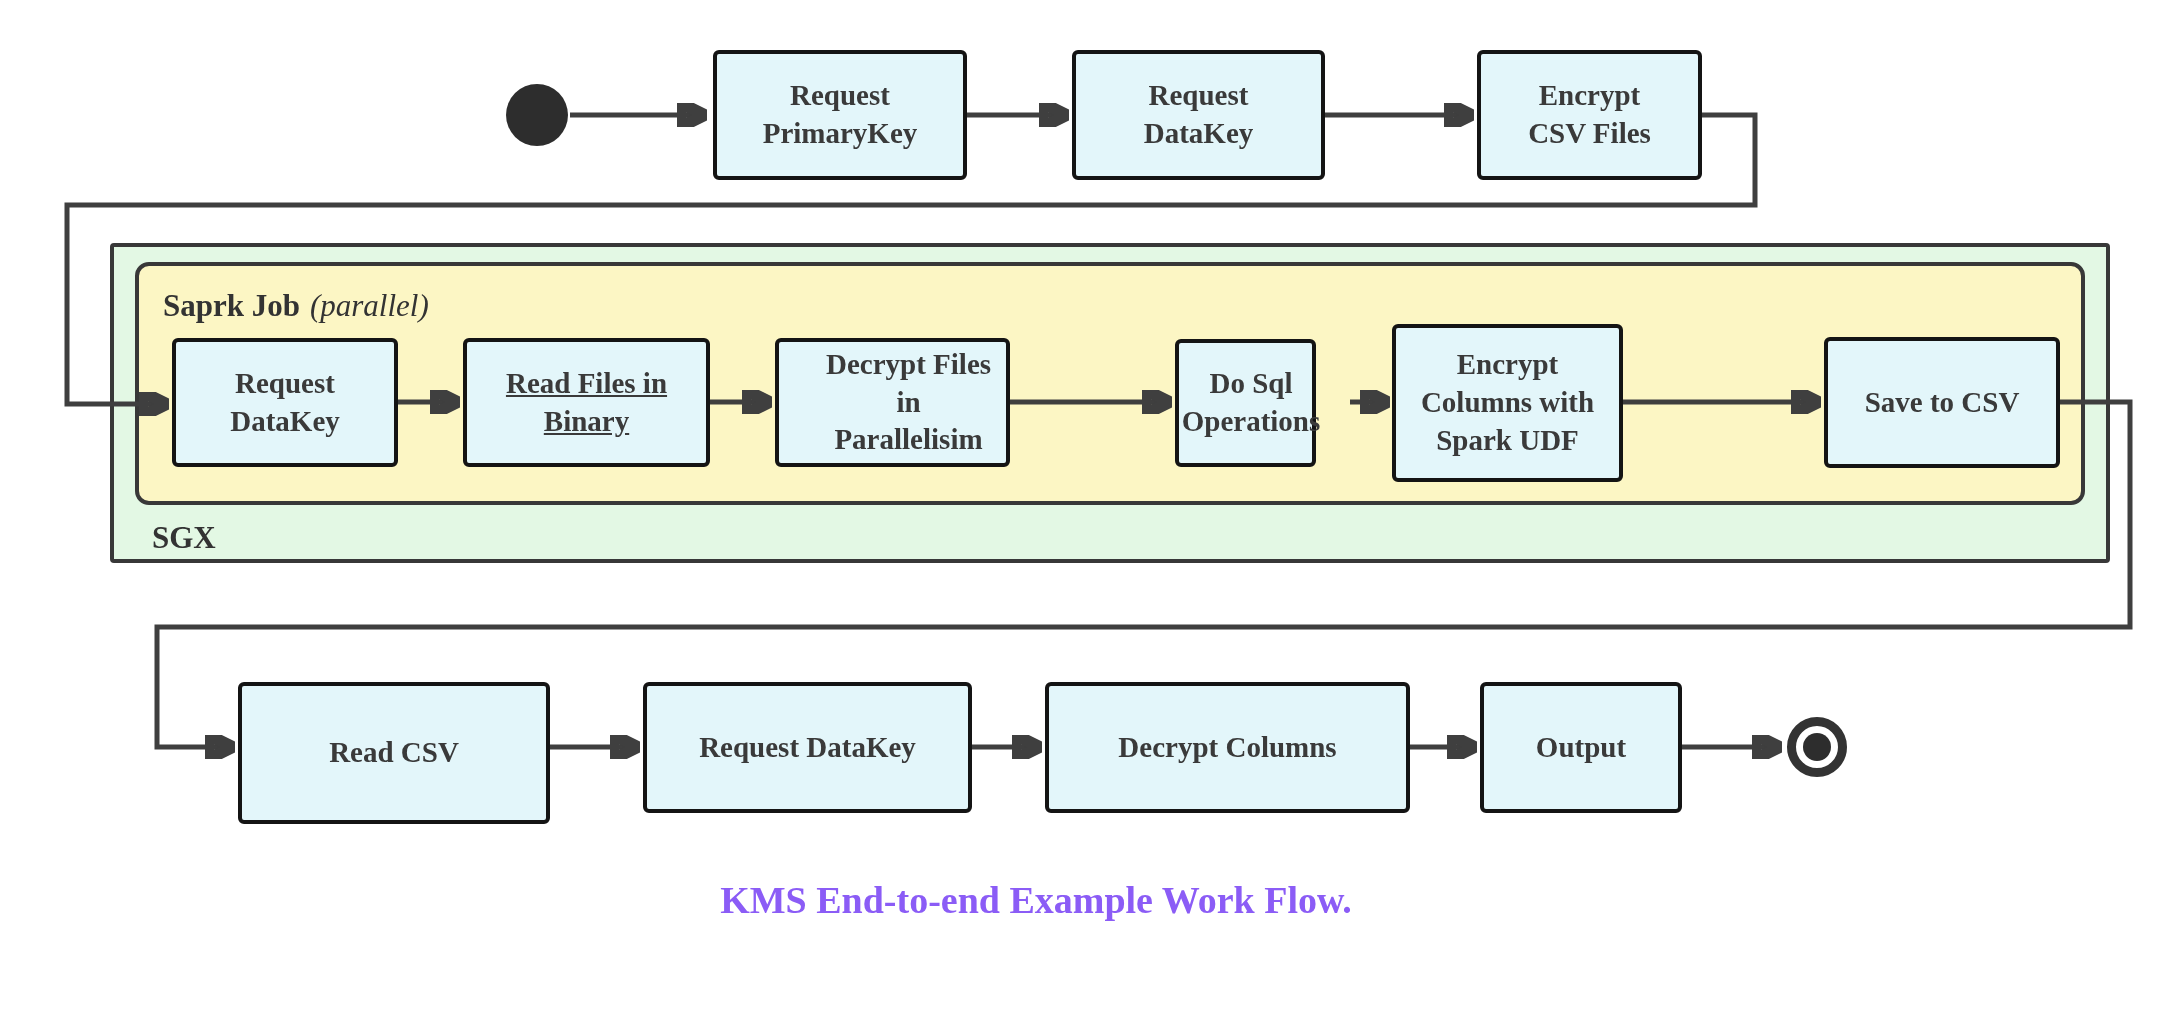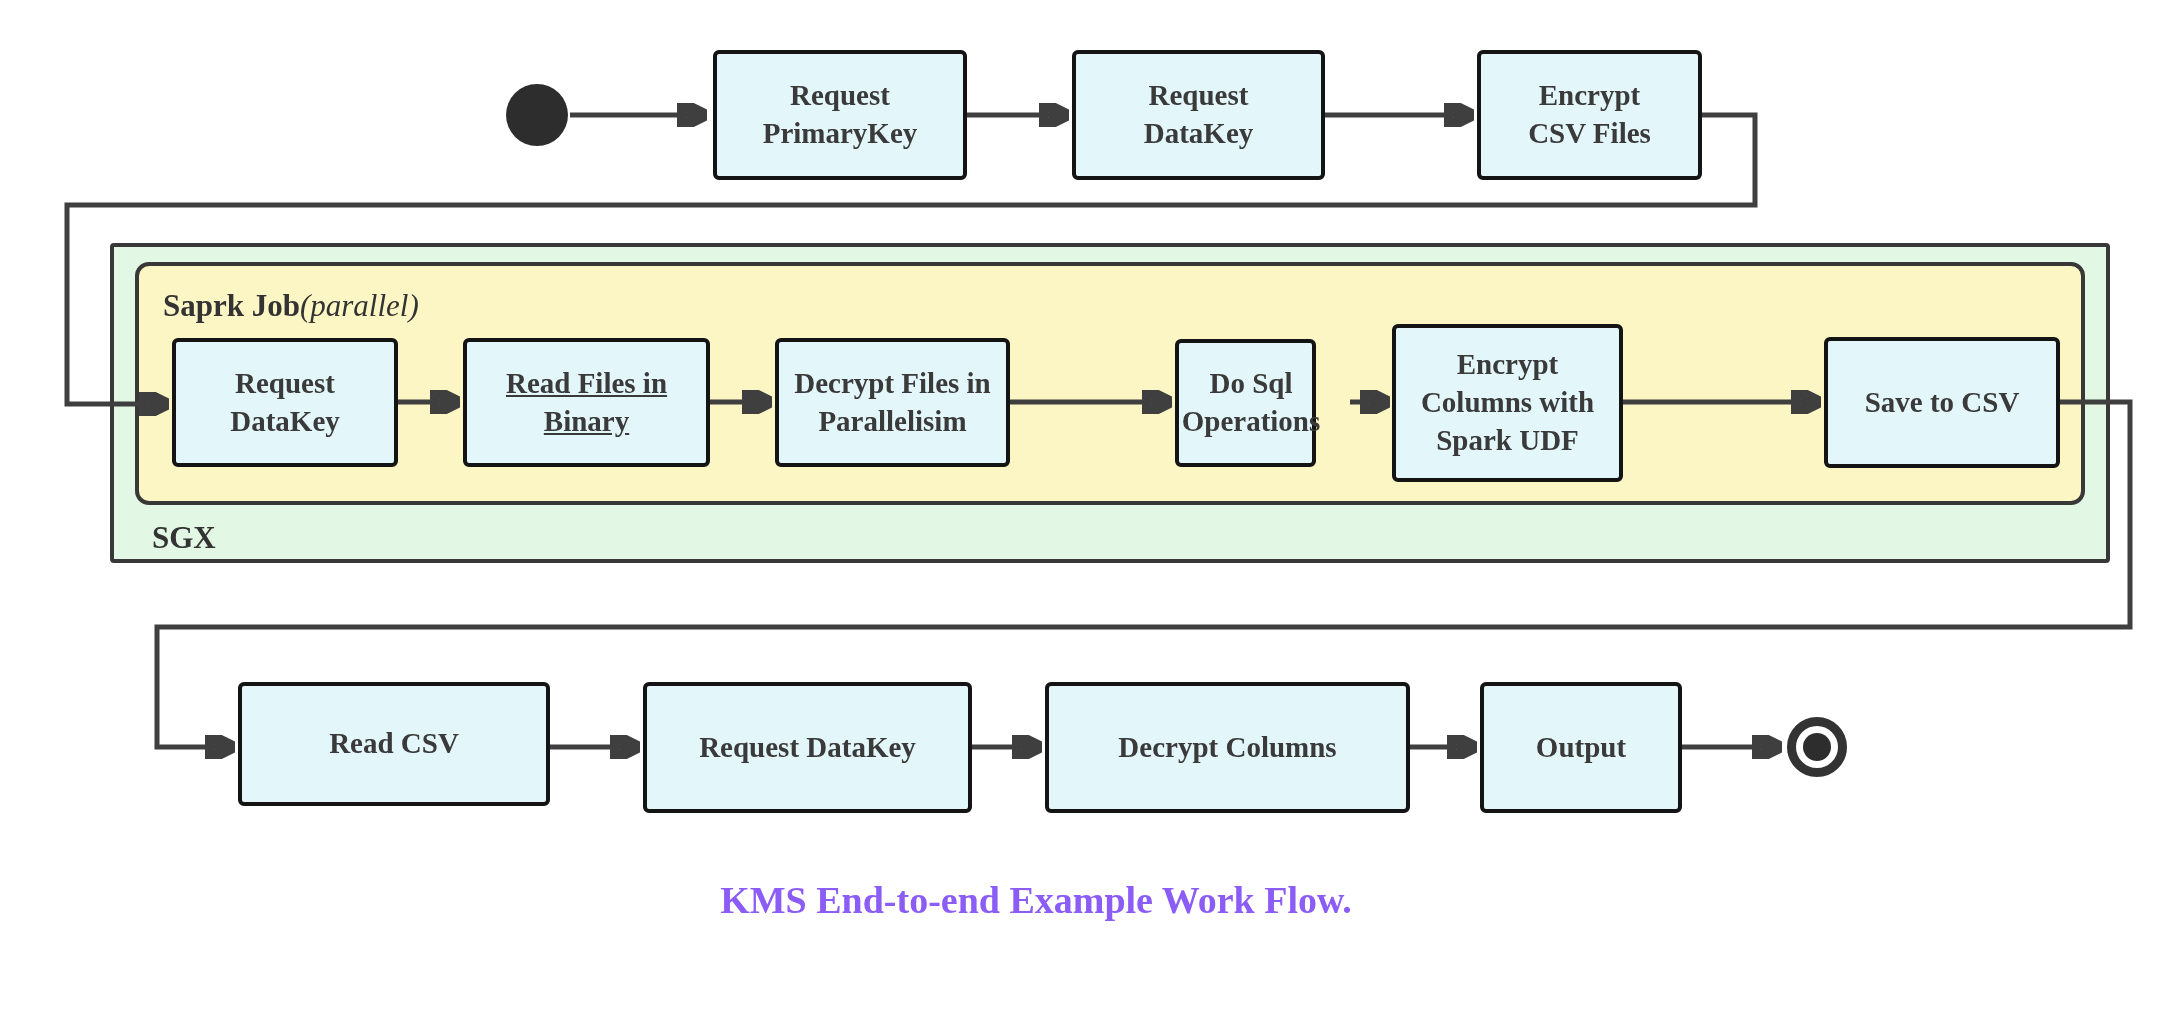--- a/index.html
+++ b/index.html
@@ -18,46 +18,46 @@
     background:#e3f8e4;border:4px solid #383838;border-radius:4px;
   }
   .spark{
     left:135px;top:262px;width:1950px;height:243px;
     background:#fcf6c4;border:4px solid #383838;border-radius:14px;
   }
   .spark-label{
     position:absolute;left:163px;top:288px;z-index:3;
     font-size:31px;font-weight:bold;color:#333;
   }
-  .spark-label .suffix{font-weight:normal;font-style:italic;}
+  .spark-label .suffix{font-weight:normal;font-style:italic;margin-left:10px;}
   .sgx-label{
     position:absolute;left:152px;top:520px;z-index:3;
     font-size:31px;font-weight:bold;color:#333;
   }
   
   svg.edges{position:absolute;left:0;top:0;z-index:1;}
   svg.edges path{fill:none;stroke:#3f3f3f;stroke-width:5px;}
   
   .node{
     position:absolute;box-sizing:border-box;z-index:2;
     background:#e3f6fa;border:4.5px solid #141414;border-radius:6px;
     display:flex;align-items:center;justify-content:center;
     text-align:center;font-size:29px;font-weight:bold;line-height:1.3;
     white-space:pre-line;color:#3a3a3a;
   }
   .n-b1{left:713px;top:50px;width:254px;height:130px;}
   .n-b2{left:1072px;top:50px;width:253px;height:130px;}
   .n-b3{left:1477px;top:50px;width:225px;height:130px;}
   .n-y1{left:172px;top:338px;width:226px;height:129px;}
   .n-y2{left:463px;top:338px;width:247px;height:129px;text-decoration:underline;}
-  .n-y3{left:775px;top:338px;width:235px;height:129px;}
+  .n-y3{left:775px;top:338px;width:235px;height:129px;padding-left:32px;}
   .n-y4{left:1175px;top:339px;width:141px;height:128px;padding-left:11px;}
   .n-y5{left:1392px;top:324px;width:231px;height:158px;}
   .n-y6{left:1824px;top:337px;width:236px;height:131px;}
-  .n-r1{left:238px;top:682px;width:312px;height:124px;}
+  .n-r1{left:238px;top:682px;width:312px;height:142px;}
   .n-r2{left:643px;top:682px;width:329px;height:131px;}
   .n-r3{left:1045px;top:682px;width:365px;height:131px;}
   .n-r4{left:1480px;top:682px;width:202px;height:131px;}
   
   .start-node{
     position:absolute;left:506px;top:84px;width:62px;height:62px;
     background:#2d2d2d;border-radius:50%;z-index:2;
   }
   .end-node{
     position:absolute;left:1787px;top:717px;width:60px;height:60px;

